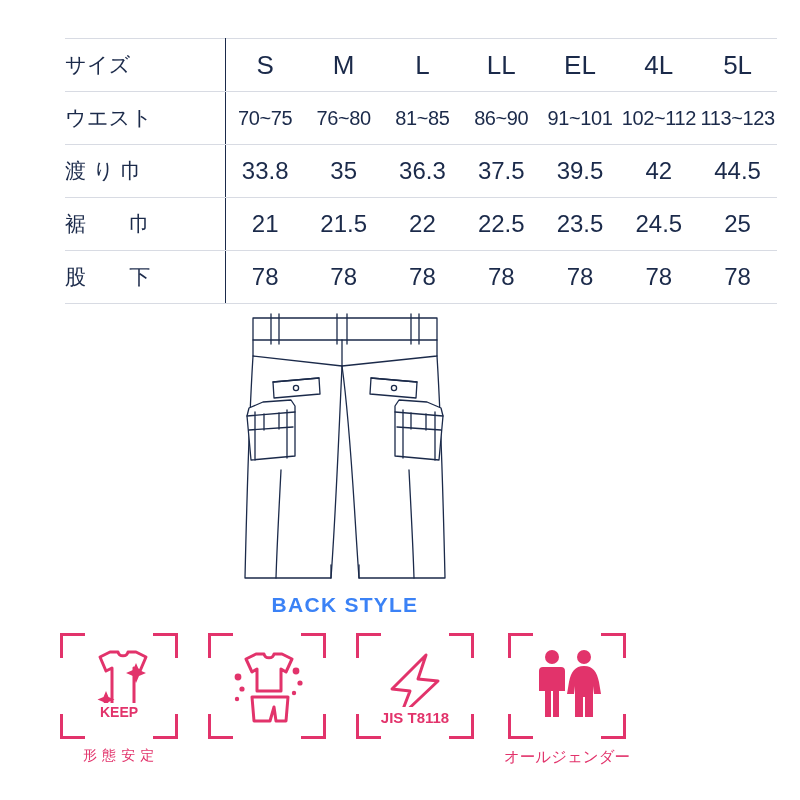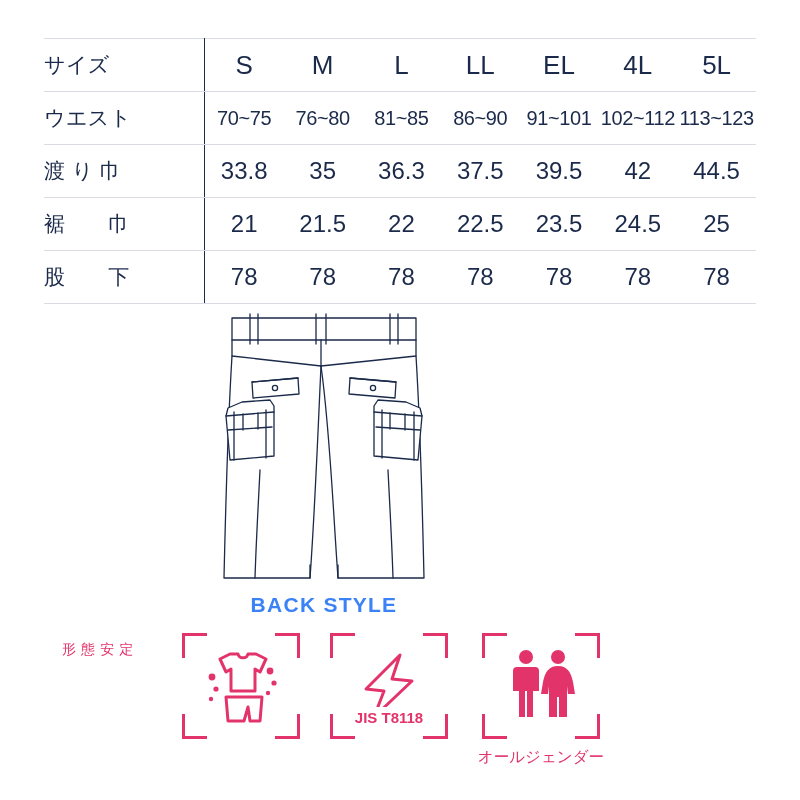--- a/index.html
+++ b/index.html
@@ -13,20 +13,21 @@
     font-family: "Liberation Sans", sans-serif;
     color: #1b2a4a;
     overflow: hidden;
   }
   .page {
     position: relative;
     width: 648px;
     height: 800px;
     box-sizing: border-box;
     padding: 38px 44px 16px 44px;
+    margin-left: 21px;
   }
 
   
   table.size-table {
     width: 712px;
     border-collapse: collapse;
     table-layout: fixed;
   }
   table.size-table tr {
     height: 53px;
@@ -249,20 +250,37 @@
       <path d="M66 160 C 64 200, 62 235, 61 268"></path>
       <path d="M194 160 C 196 200, 198 235, 199 268"></path>
     </svg>
   </div>
 
   <div class="back-style">BACK STYLE</div>
 
   <div class="icons-row">
 
     <div class="icon-block">
+      <div class="icon-frame">
+        <span class="corner tl"></span>
+        <span class="corner tr"></span>
+        <span class="corner bl"></span>
+        <span class="corner br"></span>
+        <svg width="118" height="106" viewBox="0 0 118 106">
+          <g fill="none" stroke="#e2336b" stroke-width="3" stroke-linejoin="round">
+            <path d="M40 24 L50 19 L58 19 C59 24 67 24 68 19 L76 19 L86 24 L80 38 L74 35 L74 72 L52 72 L52 35 L46 38 Z"></path>
+          </g>
+          <g fill="#e2336b">
+            <path d="M76 30 l3 7 l7 3 l-7 3 l-3 7 l-3 -7 l-7 -3 l7 -3 Z"></path>
+            <path d="M46 58 l2.5 6 l6 2.5 l-6 2.5 l-2.5 6 l-2.5 -6 l-6 -2.5 l6 -2.5 Z"></path>
+          </g>
+          <rect x="39" y="70" width="40" height="18" fill="#ffffff"></rect>
+          <text x="59" y="84" text-anchor="middle" font-family="Liberation Sans, sans-serif" font-size="14" font-weight="bold" fill="#e2336b">KEEP</text>
+        </svg>
+      </div>
       <div class="icon-caption">形 態 安 定</div>
     </div>
 
     <div class="icon-block">
       <div class="icon-frame">
         <span class="corner tl"></span>
         <span class="corner tr"></span>
         <span class="corner bl"></span>
         <span class="corner br"></span>
         <svg width="118" height="106" viewBox="0 0 118 106">

